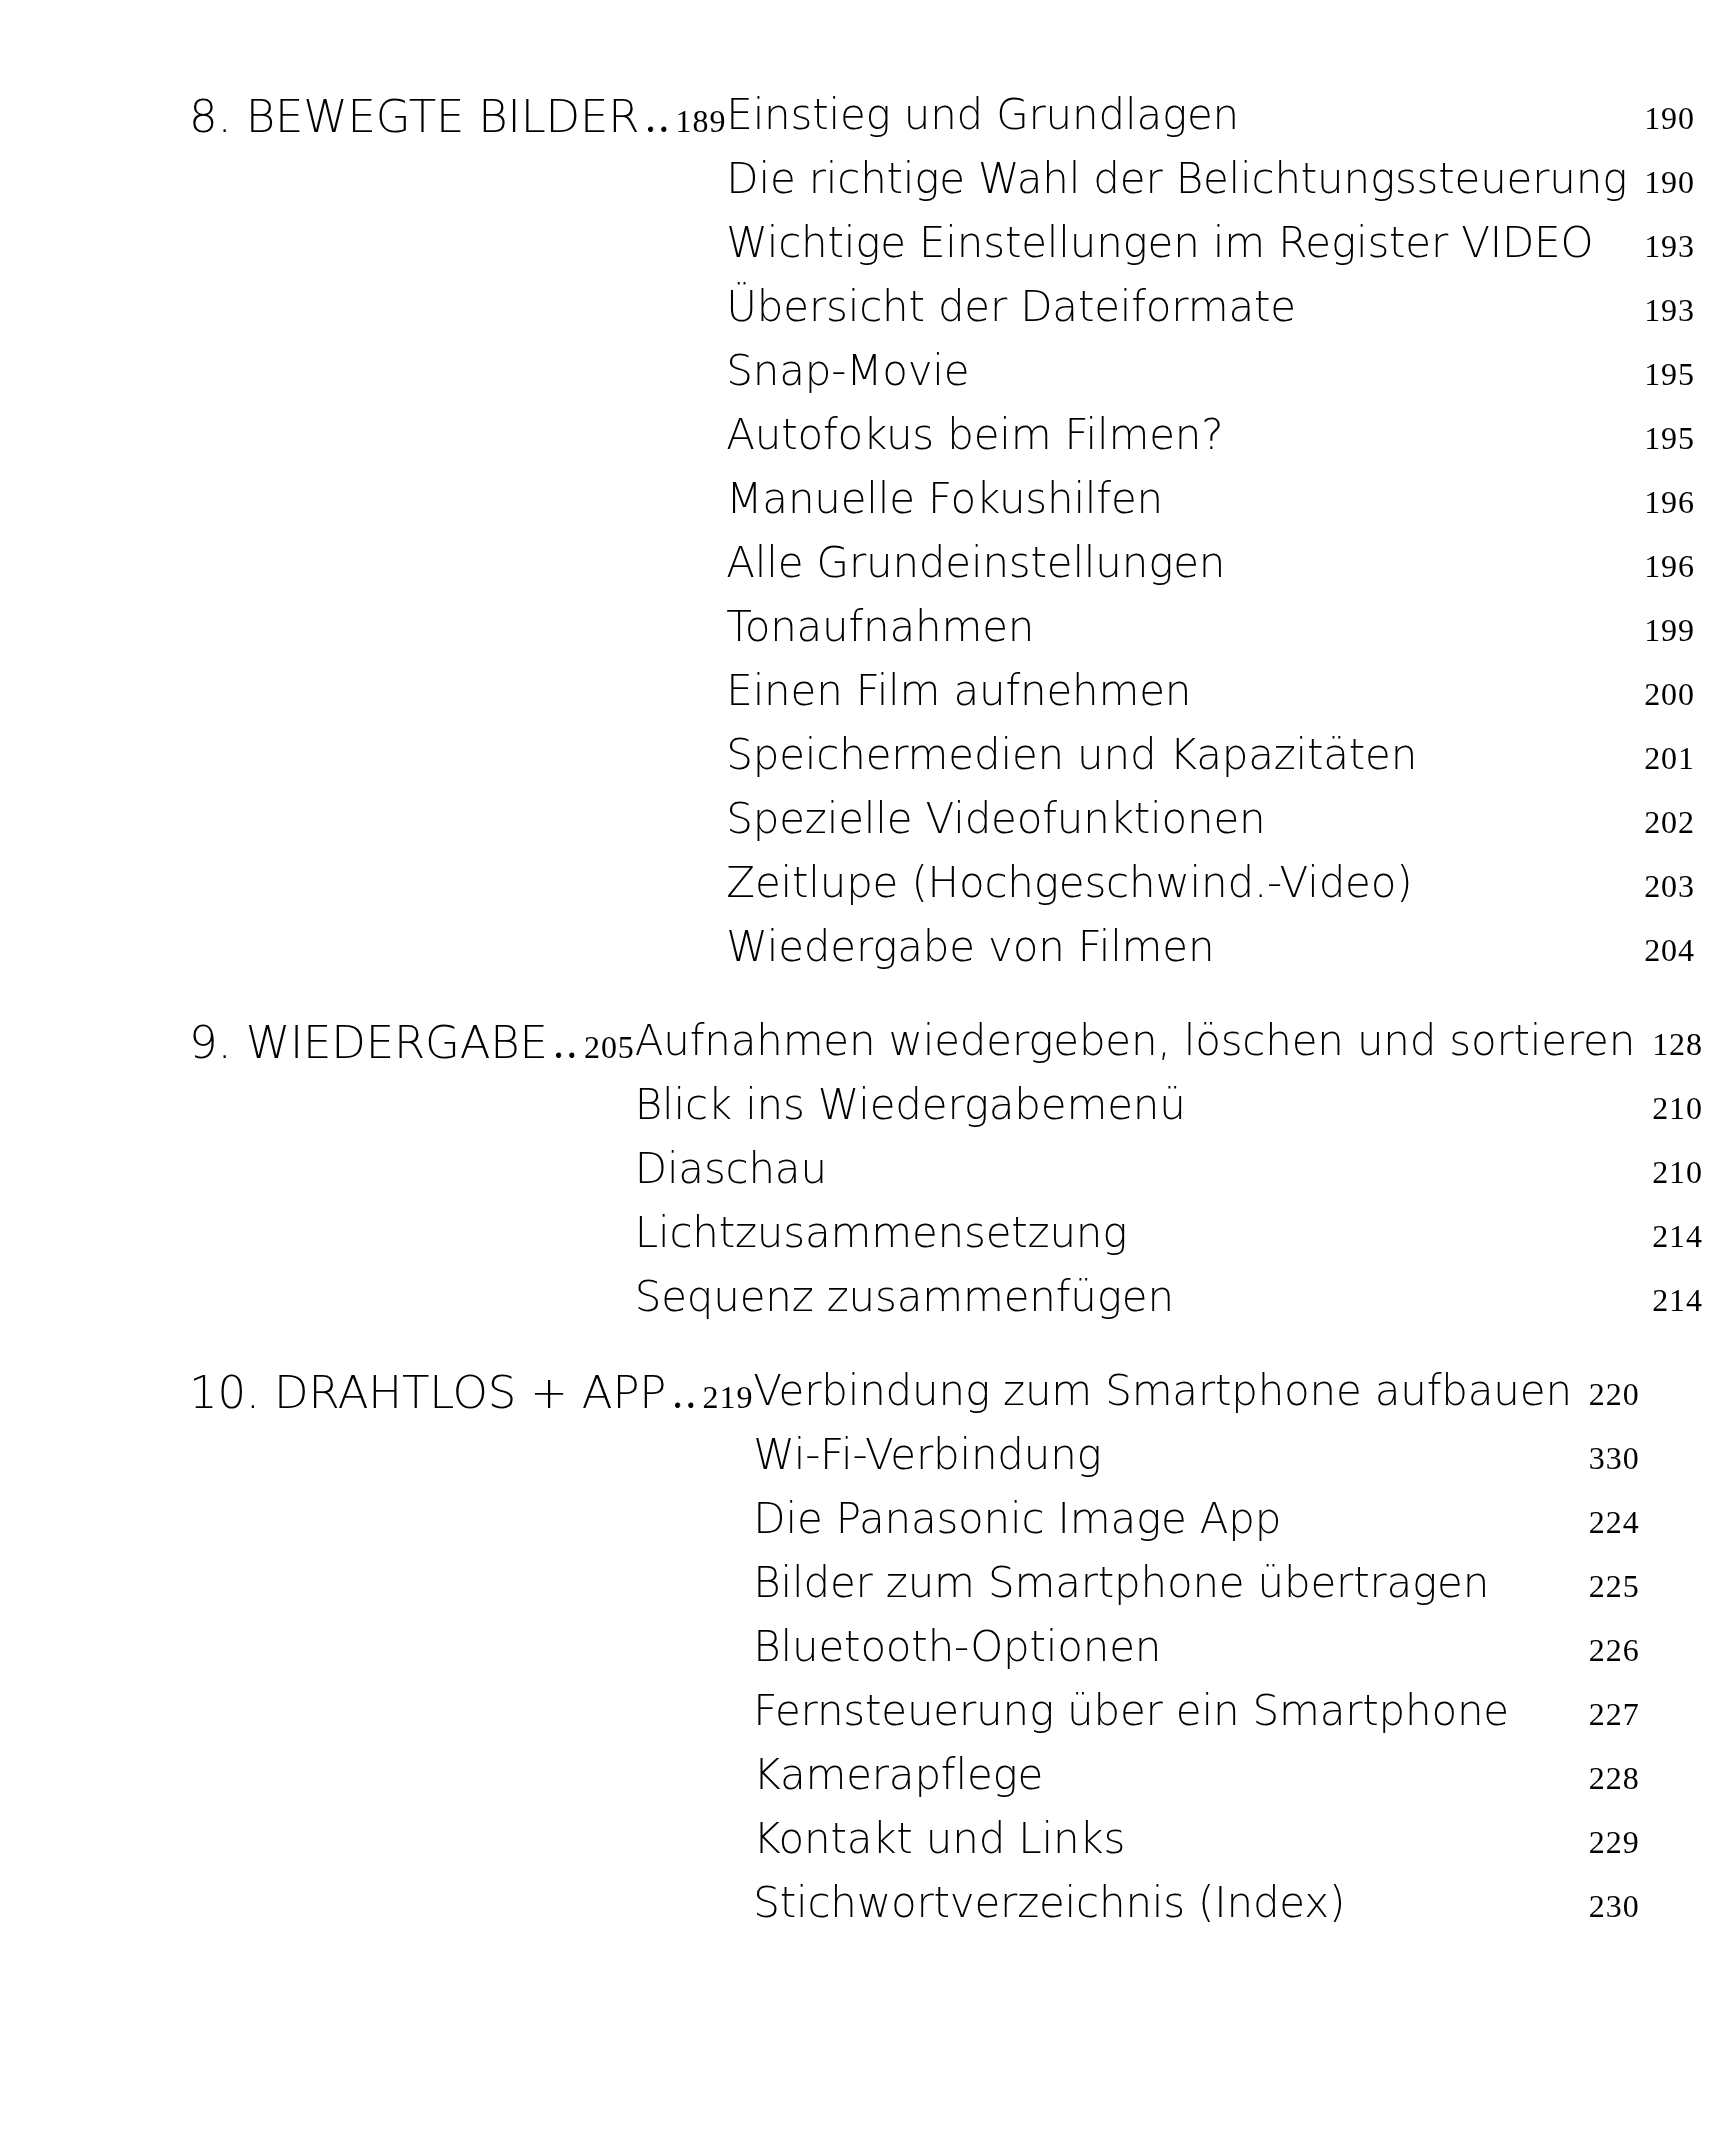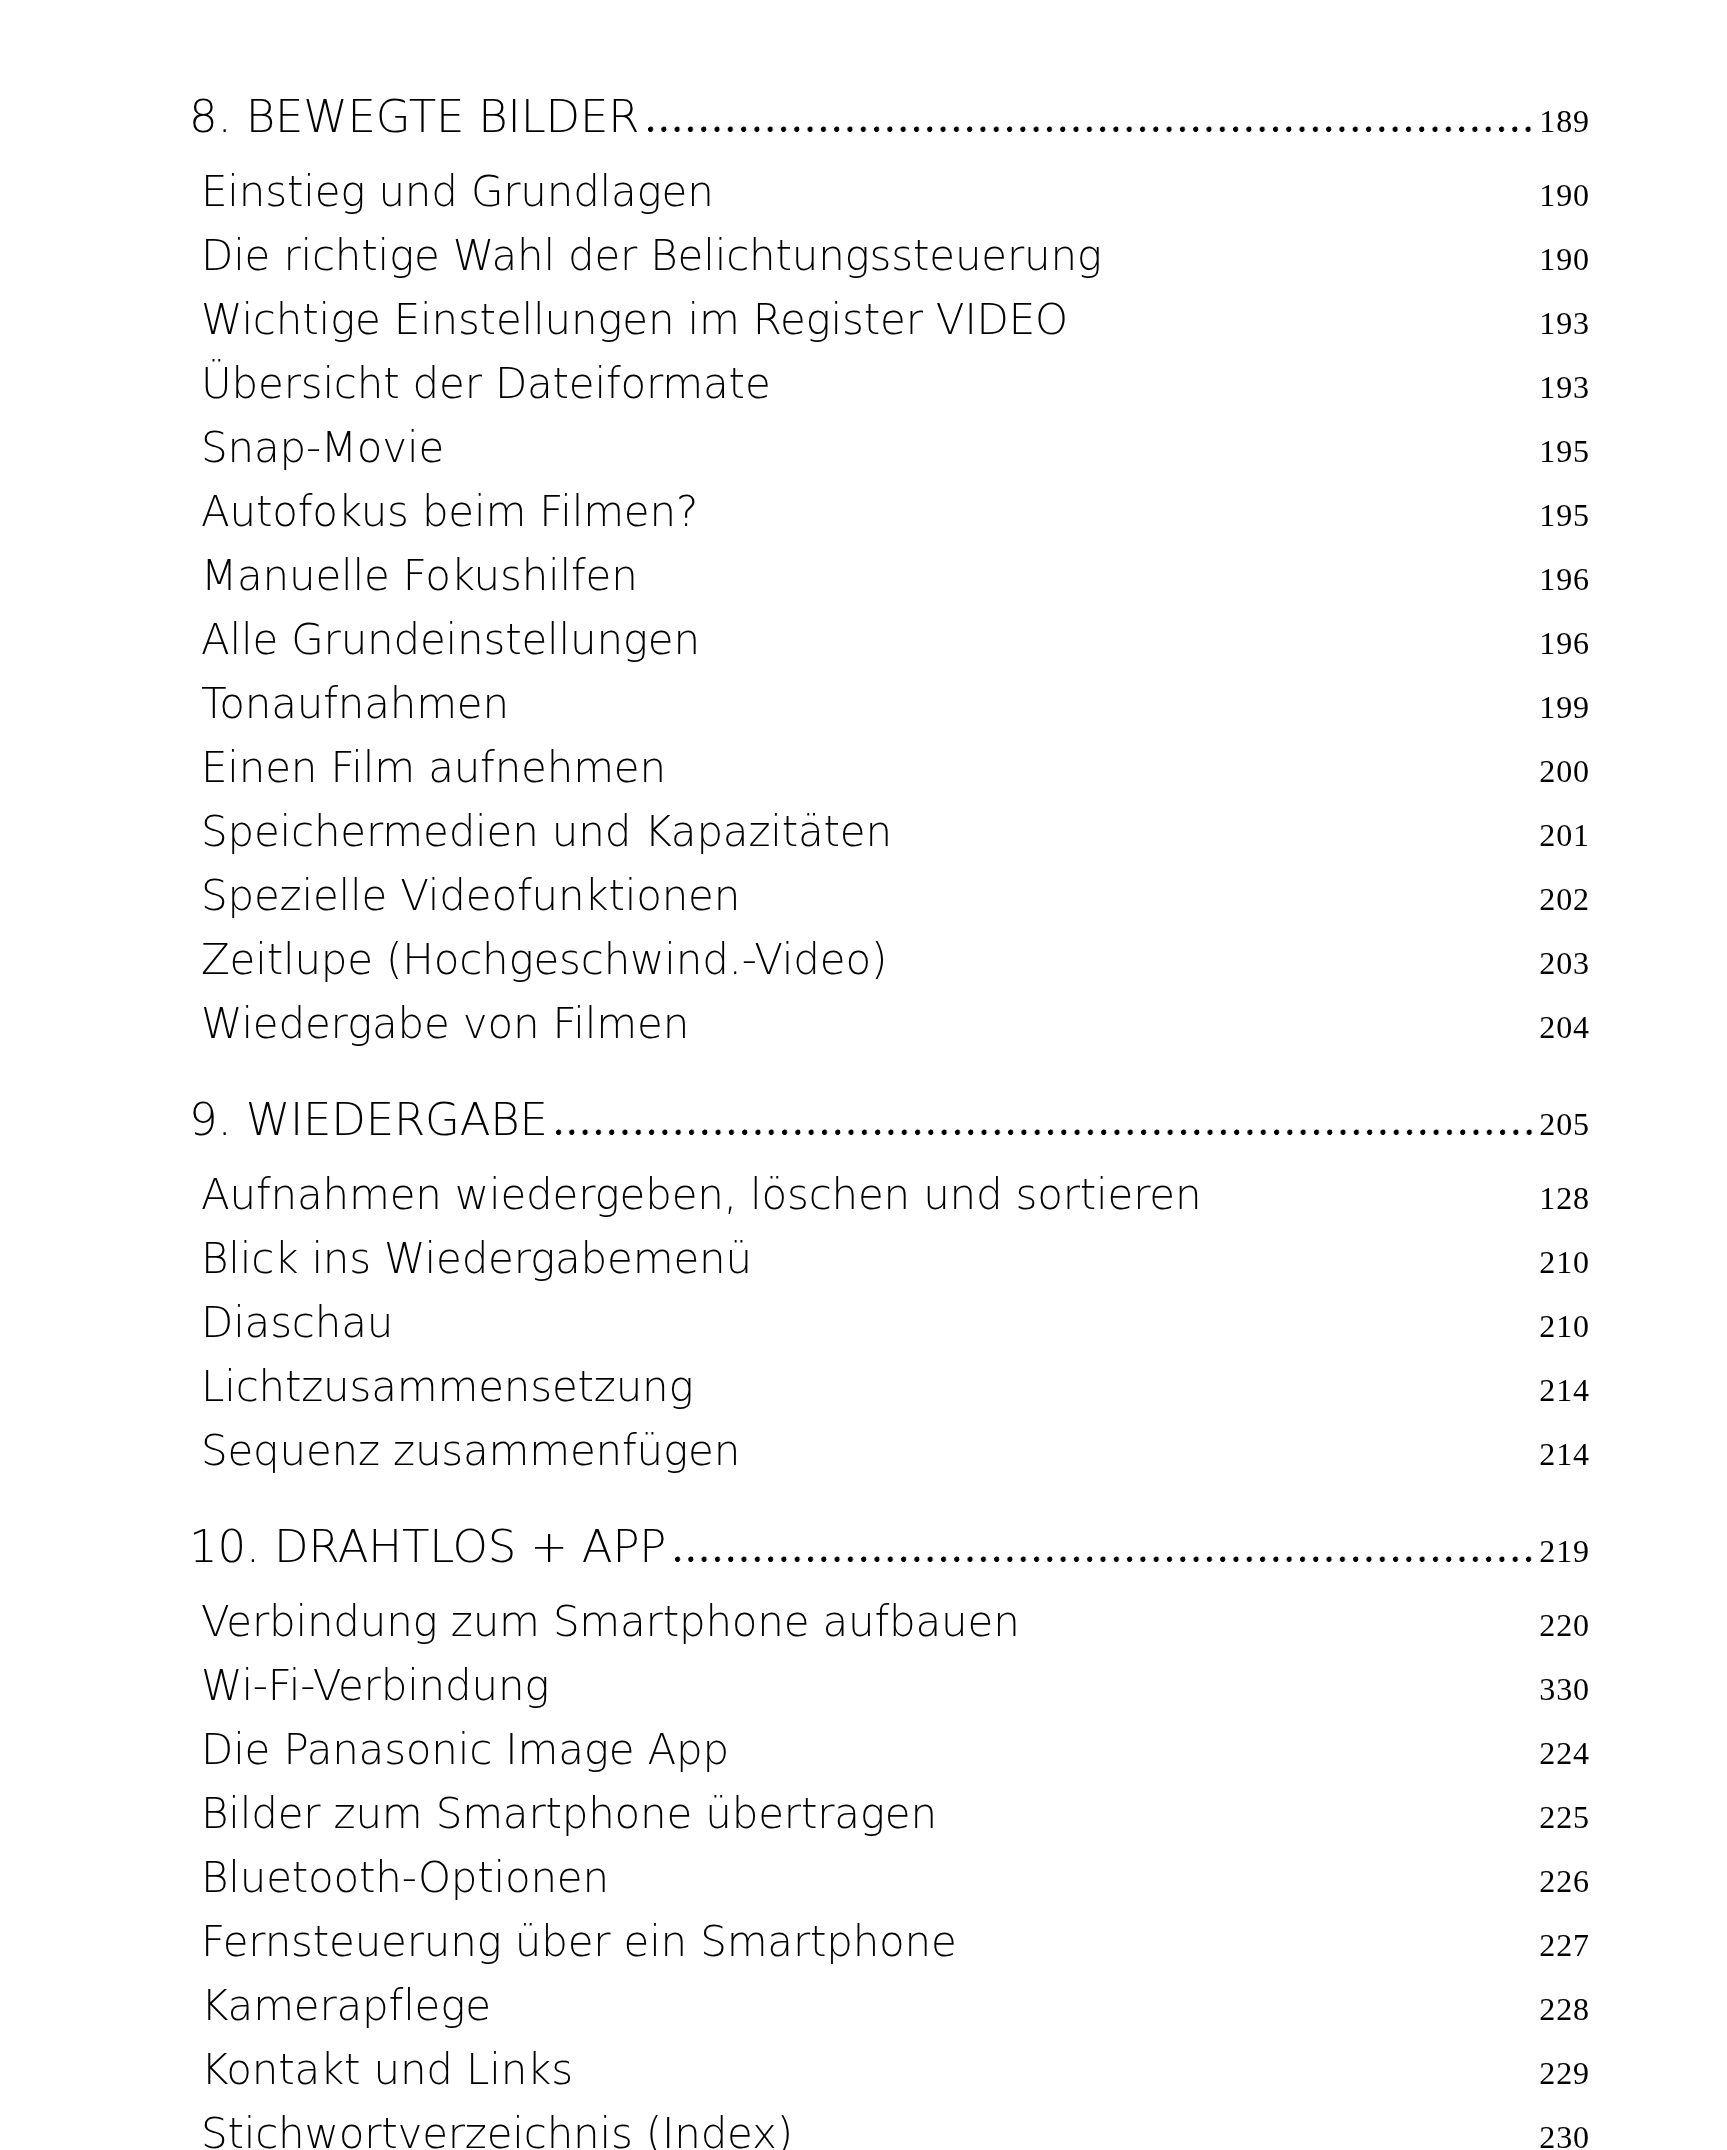--- a/index.html
+++ b/index.html
@@ -15,40 +15,39 @@
   }
   .toc {
     box-sizing: border-box;
     width: 100%;
     padding: 94px 137px 0 189px;
     display: flex;
     flex-direction: column;
   }
   .section {
     display: flex;
-    flex-direction: column;
+    flex-direction: row;
   }
   .section:not(:first-child) {
     margin-top: 30px;
   }
   .section-header {
     display: flex;
     align-items: baseline;
     font-family: "DejaVu Sans", "Liberation Sans", sans-serif;
     font-weight: 200;
     font-size: 45px;
     line-height: 1;
     letter-spacing: -0.2px;
     margin-bottom: 32px;
     white-space: nowrap;
   }
   .entries {
     display: flex;
     flex-direction: column;
-    margin-left: 12px;
   }
   .entry {
     display: flex;
     align-items: baseline;
     justify-content: space-between;
     font-family: "DejaVu Sans", "Liberation Sans", sans-serif;
     font-weight: 200;
     font-size: 42px;
     line-height: 1;
     letter-spacing: -0.2px;

